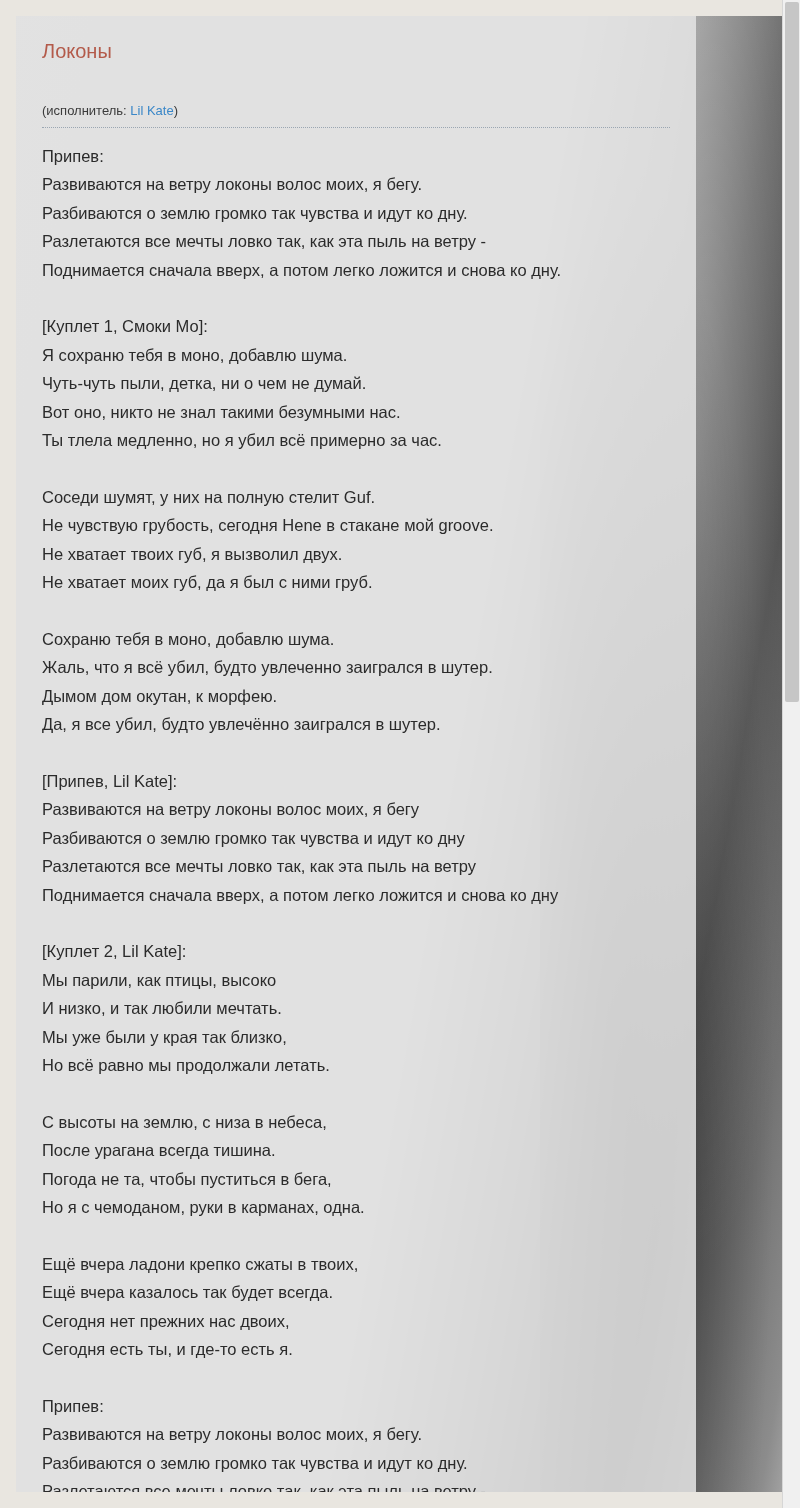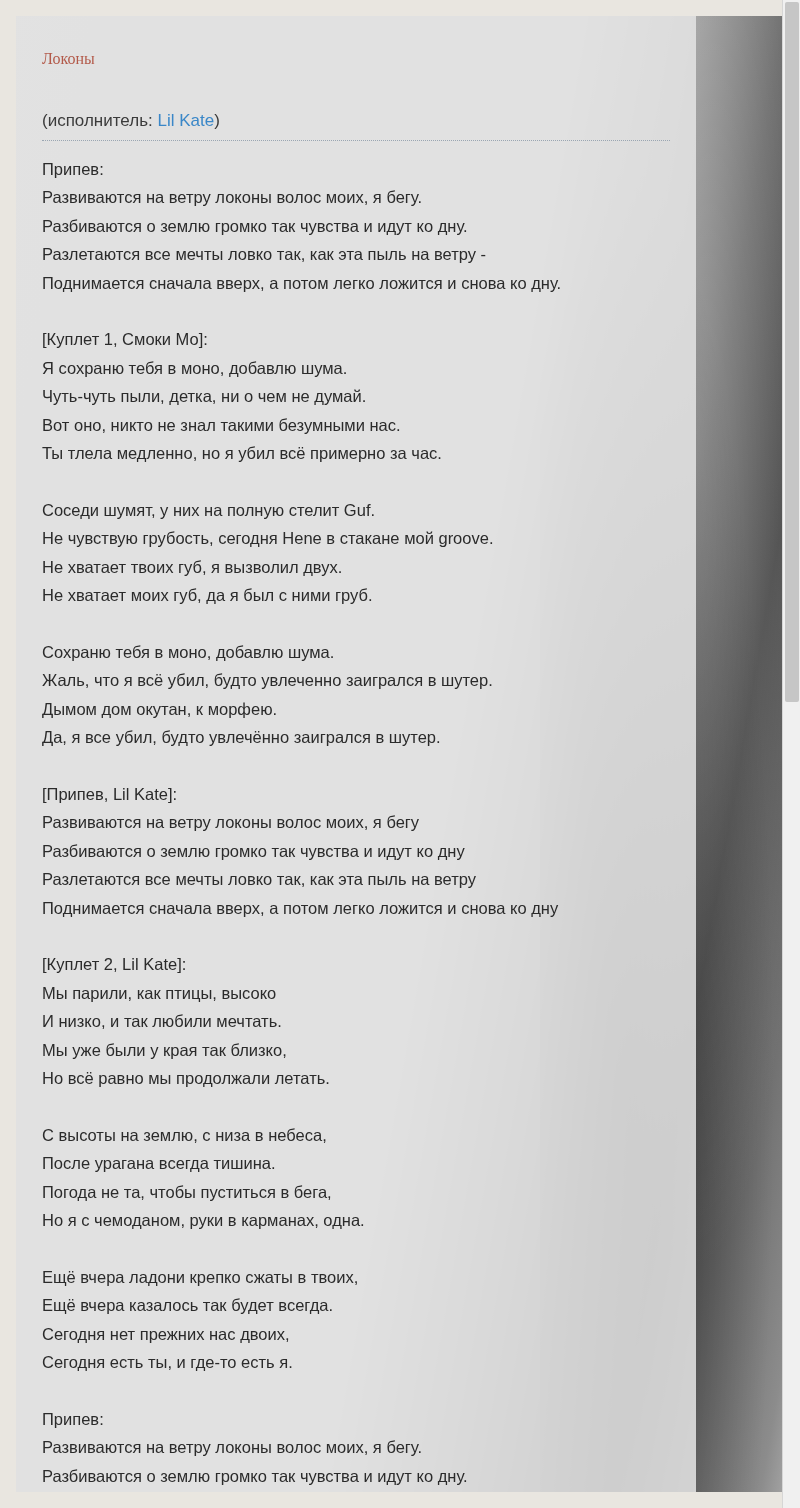--- a/index.html
+++ b/index.html
@@ -49,28 +49,27 @@
     left: 16px;
     top: 16px;
     width: 680px;
     min-height: 1464px;
     background: rgba(226, 226, 226, 0.88);
     box-sizing: border-box;
     padding: 22px 26px 30px 26px;
   }
   .song-title {
     color: #b35a4a;
-    font-size: 16px;
+    font-size: 20px;
     line-height: 26px;
-    margin: 8px 0 2px 0;
+    margin: 0 0 2px 0;
     font-weight: normal;
-    font-family: Liberation Serif, serif;
   }
   .artist-line {
-    font-size: 17px;
+    font-size: 13px;
     color: #3b3b3b;
     padding-bottom: 9px;
     border-bottom: 1px dotted #9aa6b2;
     margin-bottom: 14px;
     margin-top: 39px;
   }
   .artist-link {
     color: #3a87c8;
     text-decoration: none;
     cursor: pointer;

